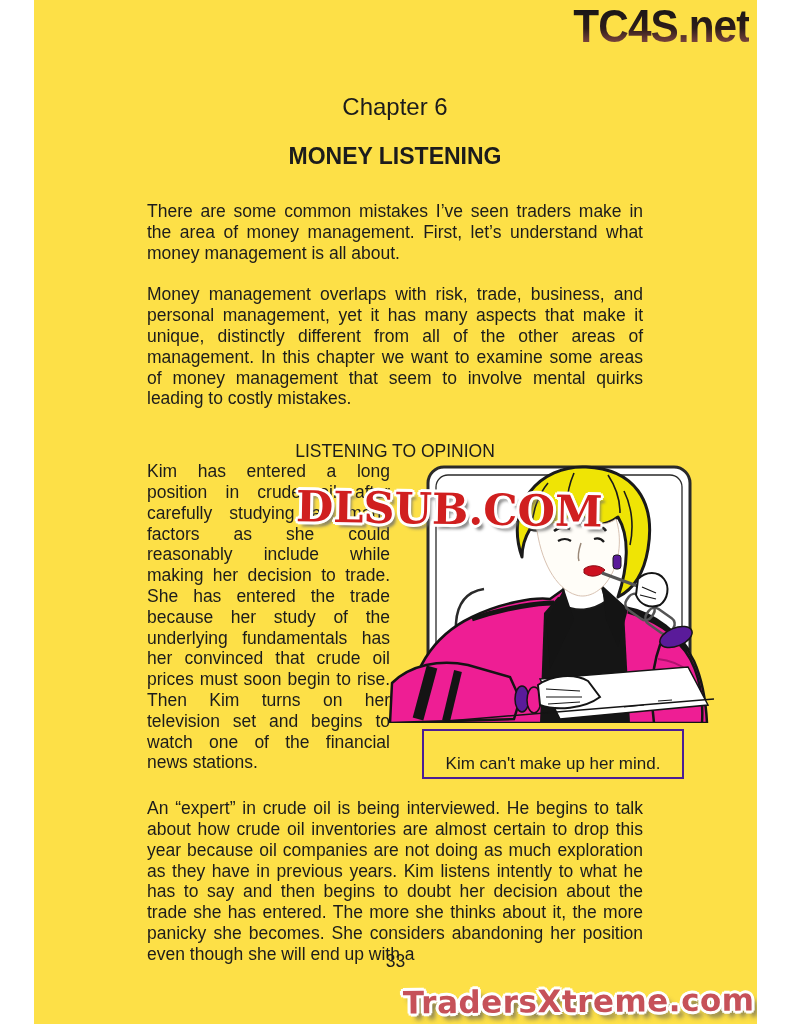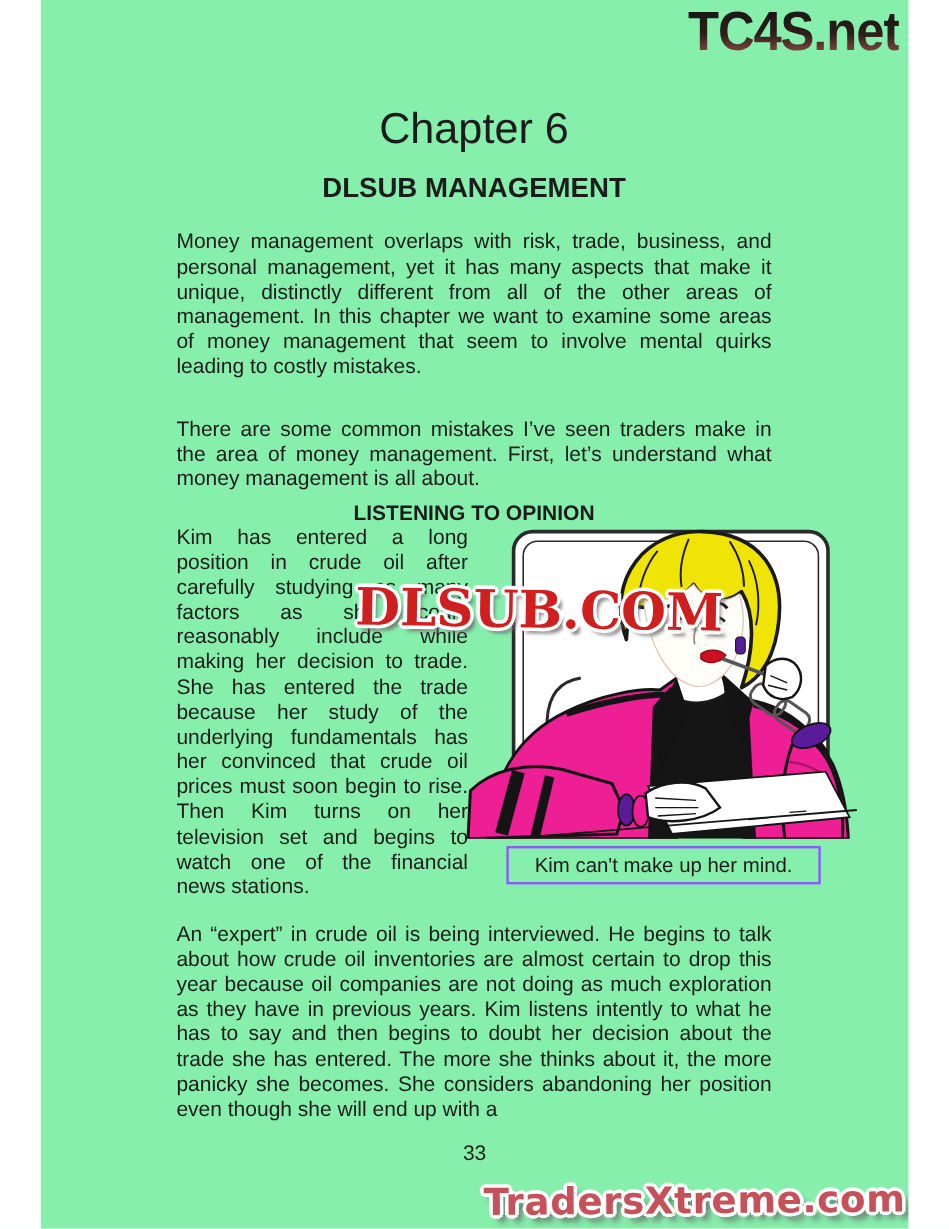--- a/index.html
+++ b/index.html
@@ -1,21 +1,21 @@
 <!DOCTYPE html>
 <html><head>
 <meta charset="utf-8">
 <style>
   * { margin:0; padding:0; box-sizing:border-box; }
   html,body { background:#ffffff; }
   .page {
     position:relative;
     width:723px; height:1024px;
     margin:0 auto;
-    background:#86efac;
+    background:#fde047;
     overflow:hidden;
     font-family:"Liberation Sans", sans-serif;
     color:#1c1c1c;
   }
   
   .logo-tc4s {
     position:absolute; top:1px; right:8px;
     font-family:"Liberation Sans", sans-serif;
     font-weight:bold; font-size:46px; line-height:50px; letter-spacing:-1px;
     transform:scaleX(.92); transform-origin:100% 0;
@@ -39,54 +39,54 @@
     font-weight:bold; font-size:43px; line-height:50px;
     color:#d01f1f;
     text-shadow:
       -2px -2px 0 #fff, 2px -2px 0 #fff, -2px 2px 0 #fff, 2px 2px 0 #fff,
       0 -3px 0 #fff, 0 3px 0 #fff, -3px 0 0 #fff, 3px 0 0 #fff,
       4px 5px 3px rgba(110,110,110,.8);
     transform:rotate(1deg);
   }
   
   .content { padding:88px 114px 0 113px; }
-  .chapter-title { text-align:center; font-size:36px; font-weight:400; line-height:37px; }
+  .chapter-title { text-align:center; font-size:24px; font-weight:400; line-height:37px; }
   .chapter-subtitle { text-align:center; font-size:23px; font-weight:bold; line-height:27px; margin-top:18px; }
   .para {
     font-size:17.5px; line-height:20.8px;
     text-align:justify;
   }
   .p-intro1 { margin-top:31px; }
   .p-intro2 { margin-top:21px; }
-  .section-heading { text-align:center; font-size:17.5px; font-weight:bold; line-height:20px; margin-top:8px; }
+  .section-heading { text-align:center; font-size:17.5px; font-weight:normal; line-height:20px; margin-top:32px; }
   .media-row { display:flex; }
   .col-text { width:243px; flex:0 0 243px; }
   .figure { width:330px; flex:0 0 330px; margin-left:-2px; margin-right:-7px; }
   .figure svg { display:block; }
   .caption-box {
     width:262px; margin:6px auto 0;
-    border:2px solid #8b5cf6;
-    text-align:center; font-size:17px; line-height:19px; padding:5px 2px 4px;
+    border:2px solid #4c1d95;
+    text-align:center; font-size:17px; line-height:19px; padding:23px 2px 4px;
   }
   .p-cont { margin-top:19px; }
   .page-number { position:absolute; left:0; right:0; bottom:52px; text-align:center; font-size:17.5px; }
 </style>
 </head>
 <body>
 
 <div class="page">
 
   <div class="logo-tc4s">TC4S.net</div>
 
   <div class="content">
     <div class="chapter-title">Chapter 6</div>
-    <div class="chapter-subtitle">DLSUB MANAGEMENT</div>
+    <div class="chapter-subtitle">MONEY LISTENING</div>
 
+    <p class="para p-intro1">There are some common mistakes I’ve seen traders make in the area of money management.  First, let’s understand what money management is all about.</p>
     <p class="para p-intro2">Money management overlaps with risk, trade, business, and personal management, yet it has many aspects that make it unique, distinctly different from all of the other areas of management.  In this chapter we want to examine some areas of money management that seem to involve mental quirks leading to costly mistakes.</p>
-    <p class="para p-intro1">There are some common mistakes I’ve seen traders make in the area of money management.  First, let’s understand what money management is all about.</p>
 
     <div class="section-heading">LISTENING TO OPINION</div>
 
     <div class="media-row">
       <p class="para col-text">Kim has entered a long position in crude oil after carefully studying as many factors as she could reasonably include while making her decision to trade.  She has entered the trade because her study of the underlying fundamentals has her convinced that crude oil prices must soon begin to rise.  Then Kim turns on her television set and begins to watch one of the financial news stations.</p>
 
       <div class="figure">
         <svg width="330" height="262" viewBox="0 0 330 262" aria-hidden="true">
 
           <g>

